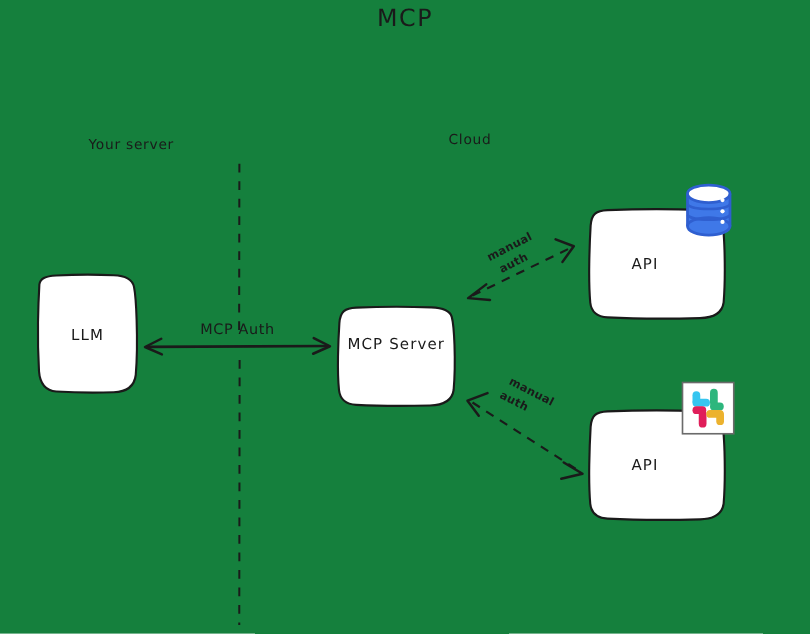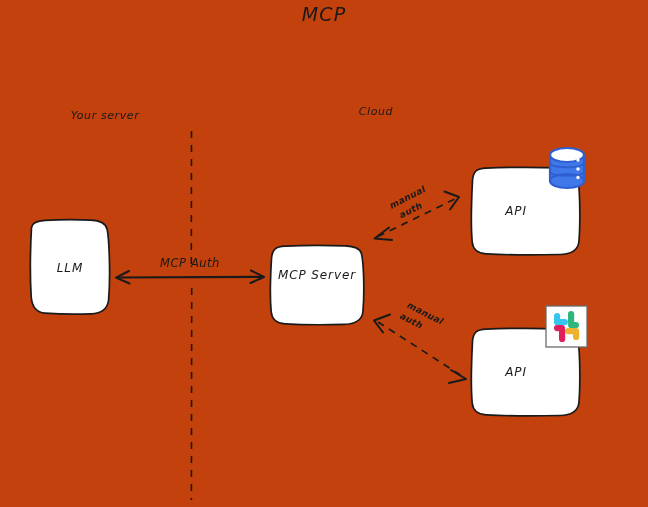--- a/index.html
+++ b/index.html
@@ -4,24 +4,23 @@
 <style>
   html, body {
     margin: 0;
     padding: 0;
     background: #ffffff;
   }
   #canvas {
     position: relative;
     width: 648px;
     height: 507px;
-    background: #c2410c;
+    background: #15803d;
     overflow: hidden;
     font-family: "DejaVu Sans", sans-serif;
-    font-style: italic;
   }
   svg#diagram {
     position: absolute;
     top: 0;
     left: 0;
     width: 648px;
     height: 507px;
   }
   .hand-text {
     font-family: "DejaVu Sans", sans-serif;

